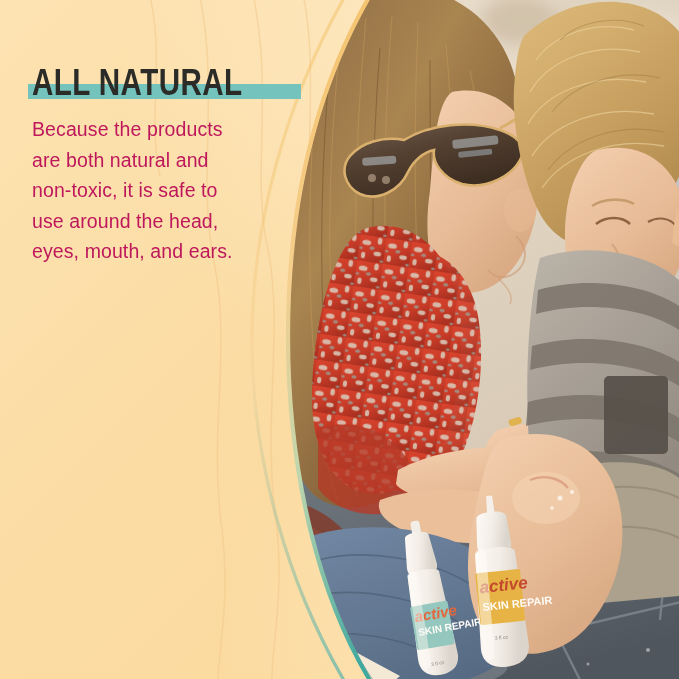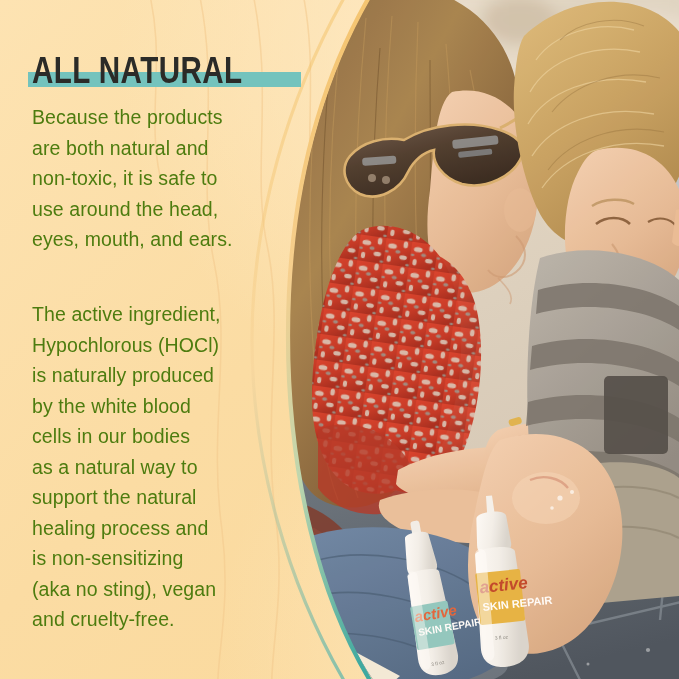--- a/index.html
+++ b/index.html
@@ -9,21 +9,21 @@
     background:#fbdca3;
   }
   #canvas{position:relative;width:679px;height:679px;overflow:hidden;background:#fbdca3;}
 
   
   .bg-texture{position:absolute;inset:0;pointer-events:none;}
 
   
   .copy{position:absolute;left:0;top:0;width:300px;height:679px;}
 
-  .block{position:absolute;left:32px;width:252px;}
+  .block{position:absolute;left:32px;width:252px;margin-top:12px;}
   .block-all{top:52px;}
   .block-no{top:287px;}
 
   .heading-wrap{position:relative;display:inline-block;}
   .heading-hl{
     position:absolute;left:-4px;right:-6px;bottom:3px;height:15px;
     background:#74c3bd;z-index:0;
   }
   .heading{
     position:relative;z-index:1;
@@ -36,21 +36,21 @@
     transform:scaleX(.80);
     transform-origin:left center;
     white-space:nowrap;
     margin:0;
   }
   .body-copy{
     margin:12px 0 0 0;
     font-family:"Liberation Sans",sans-serif;
     font-size:19.5px;
     line-height:30.5px;
-    color:#4d7c0f;
+    color:#be185d;
     letter-spacing:.1px;
     white-space:pre-line;
   }
 
   
   .photo-panel{
     position:absolute;left:0;top:0;width:679px;height:679px;
     pointer-events:none;
   }
 </style>
@@ -479,27 +479,16 @@
         <h2 class="heading">ALL NATURAL</h2>
       </div>
       <p class="body-copy">Because the products
 are both natural and
 non-toxic, it is safe to
 use around the head,
 eyes, mouth, and ears.</p>
     </div>
 
     <div class="block block-no">
-      <p class="body-copy">The active ingredient,
-Hypochlorous (HOCl)
-is naturally produced
-by the white blood
-cells in our bodies
-as a natural way to
-support the natural
-healing process and
-is non-sensitizing
-(aka no sting), vegan
-and cruelty-free.</p>
     </div>
 
   </div>
 </div>
 
 </body></html>

